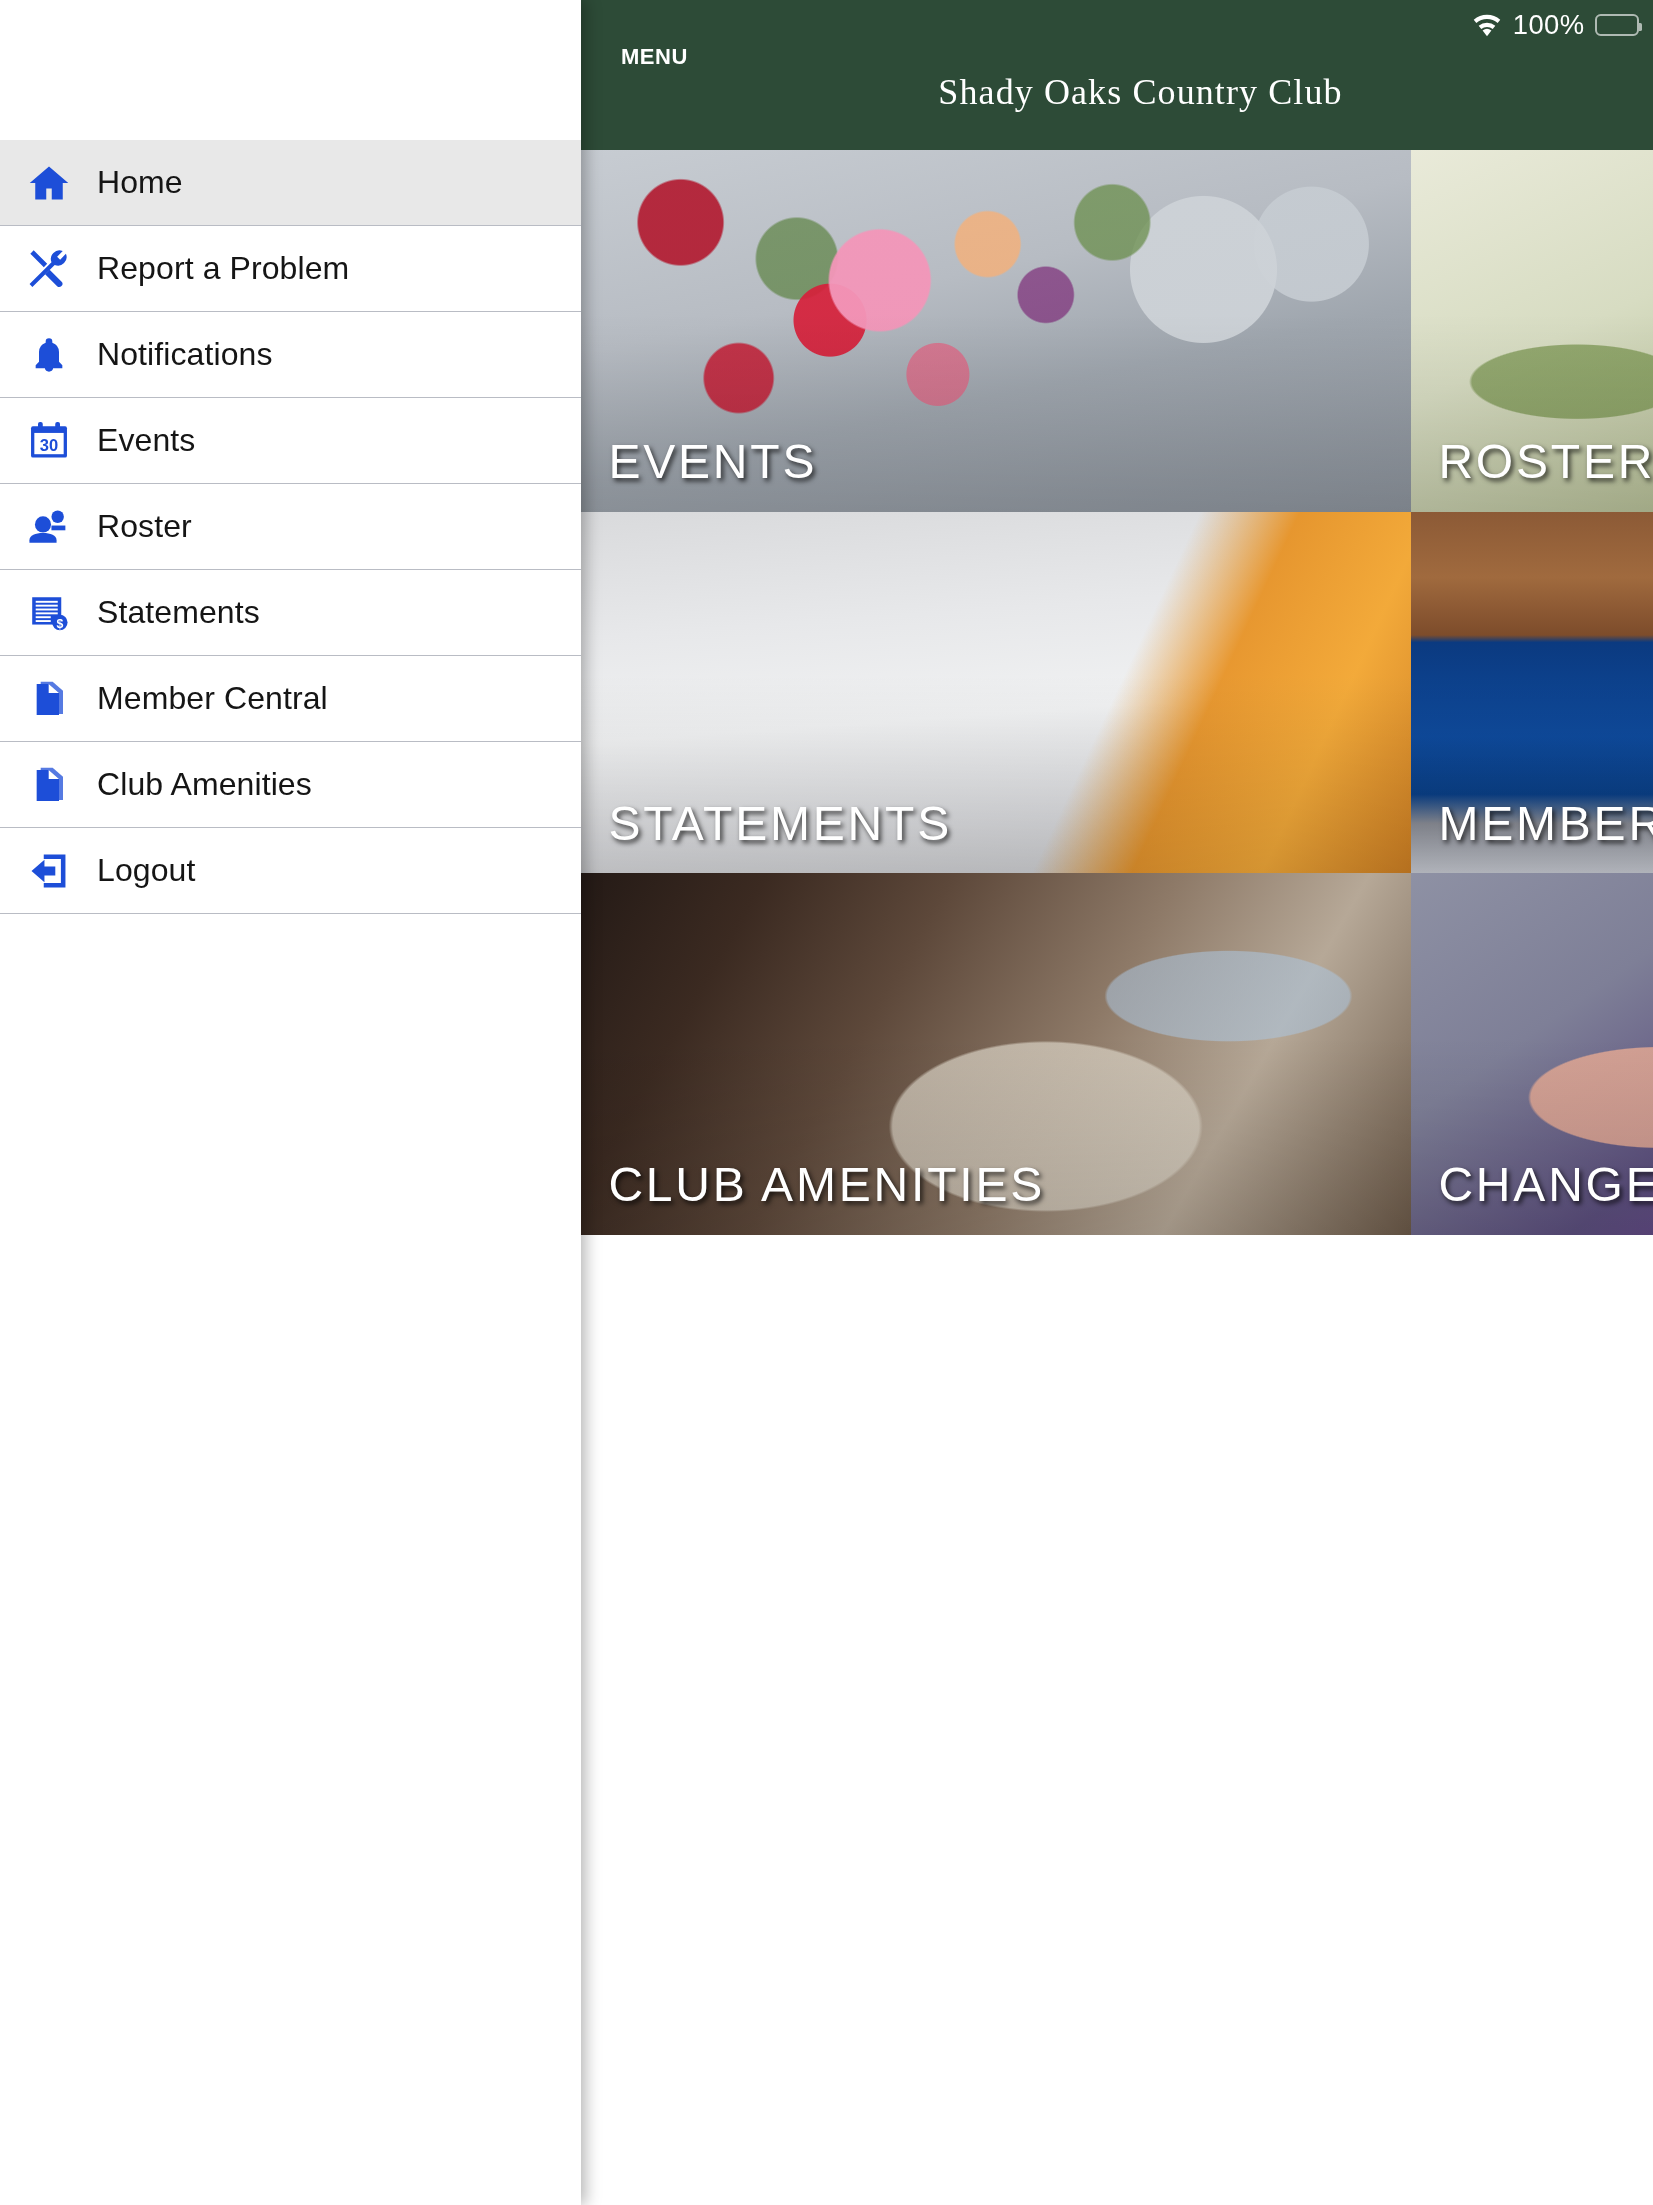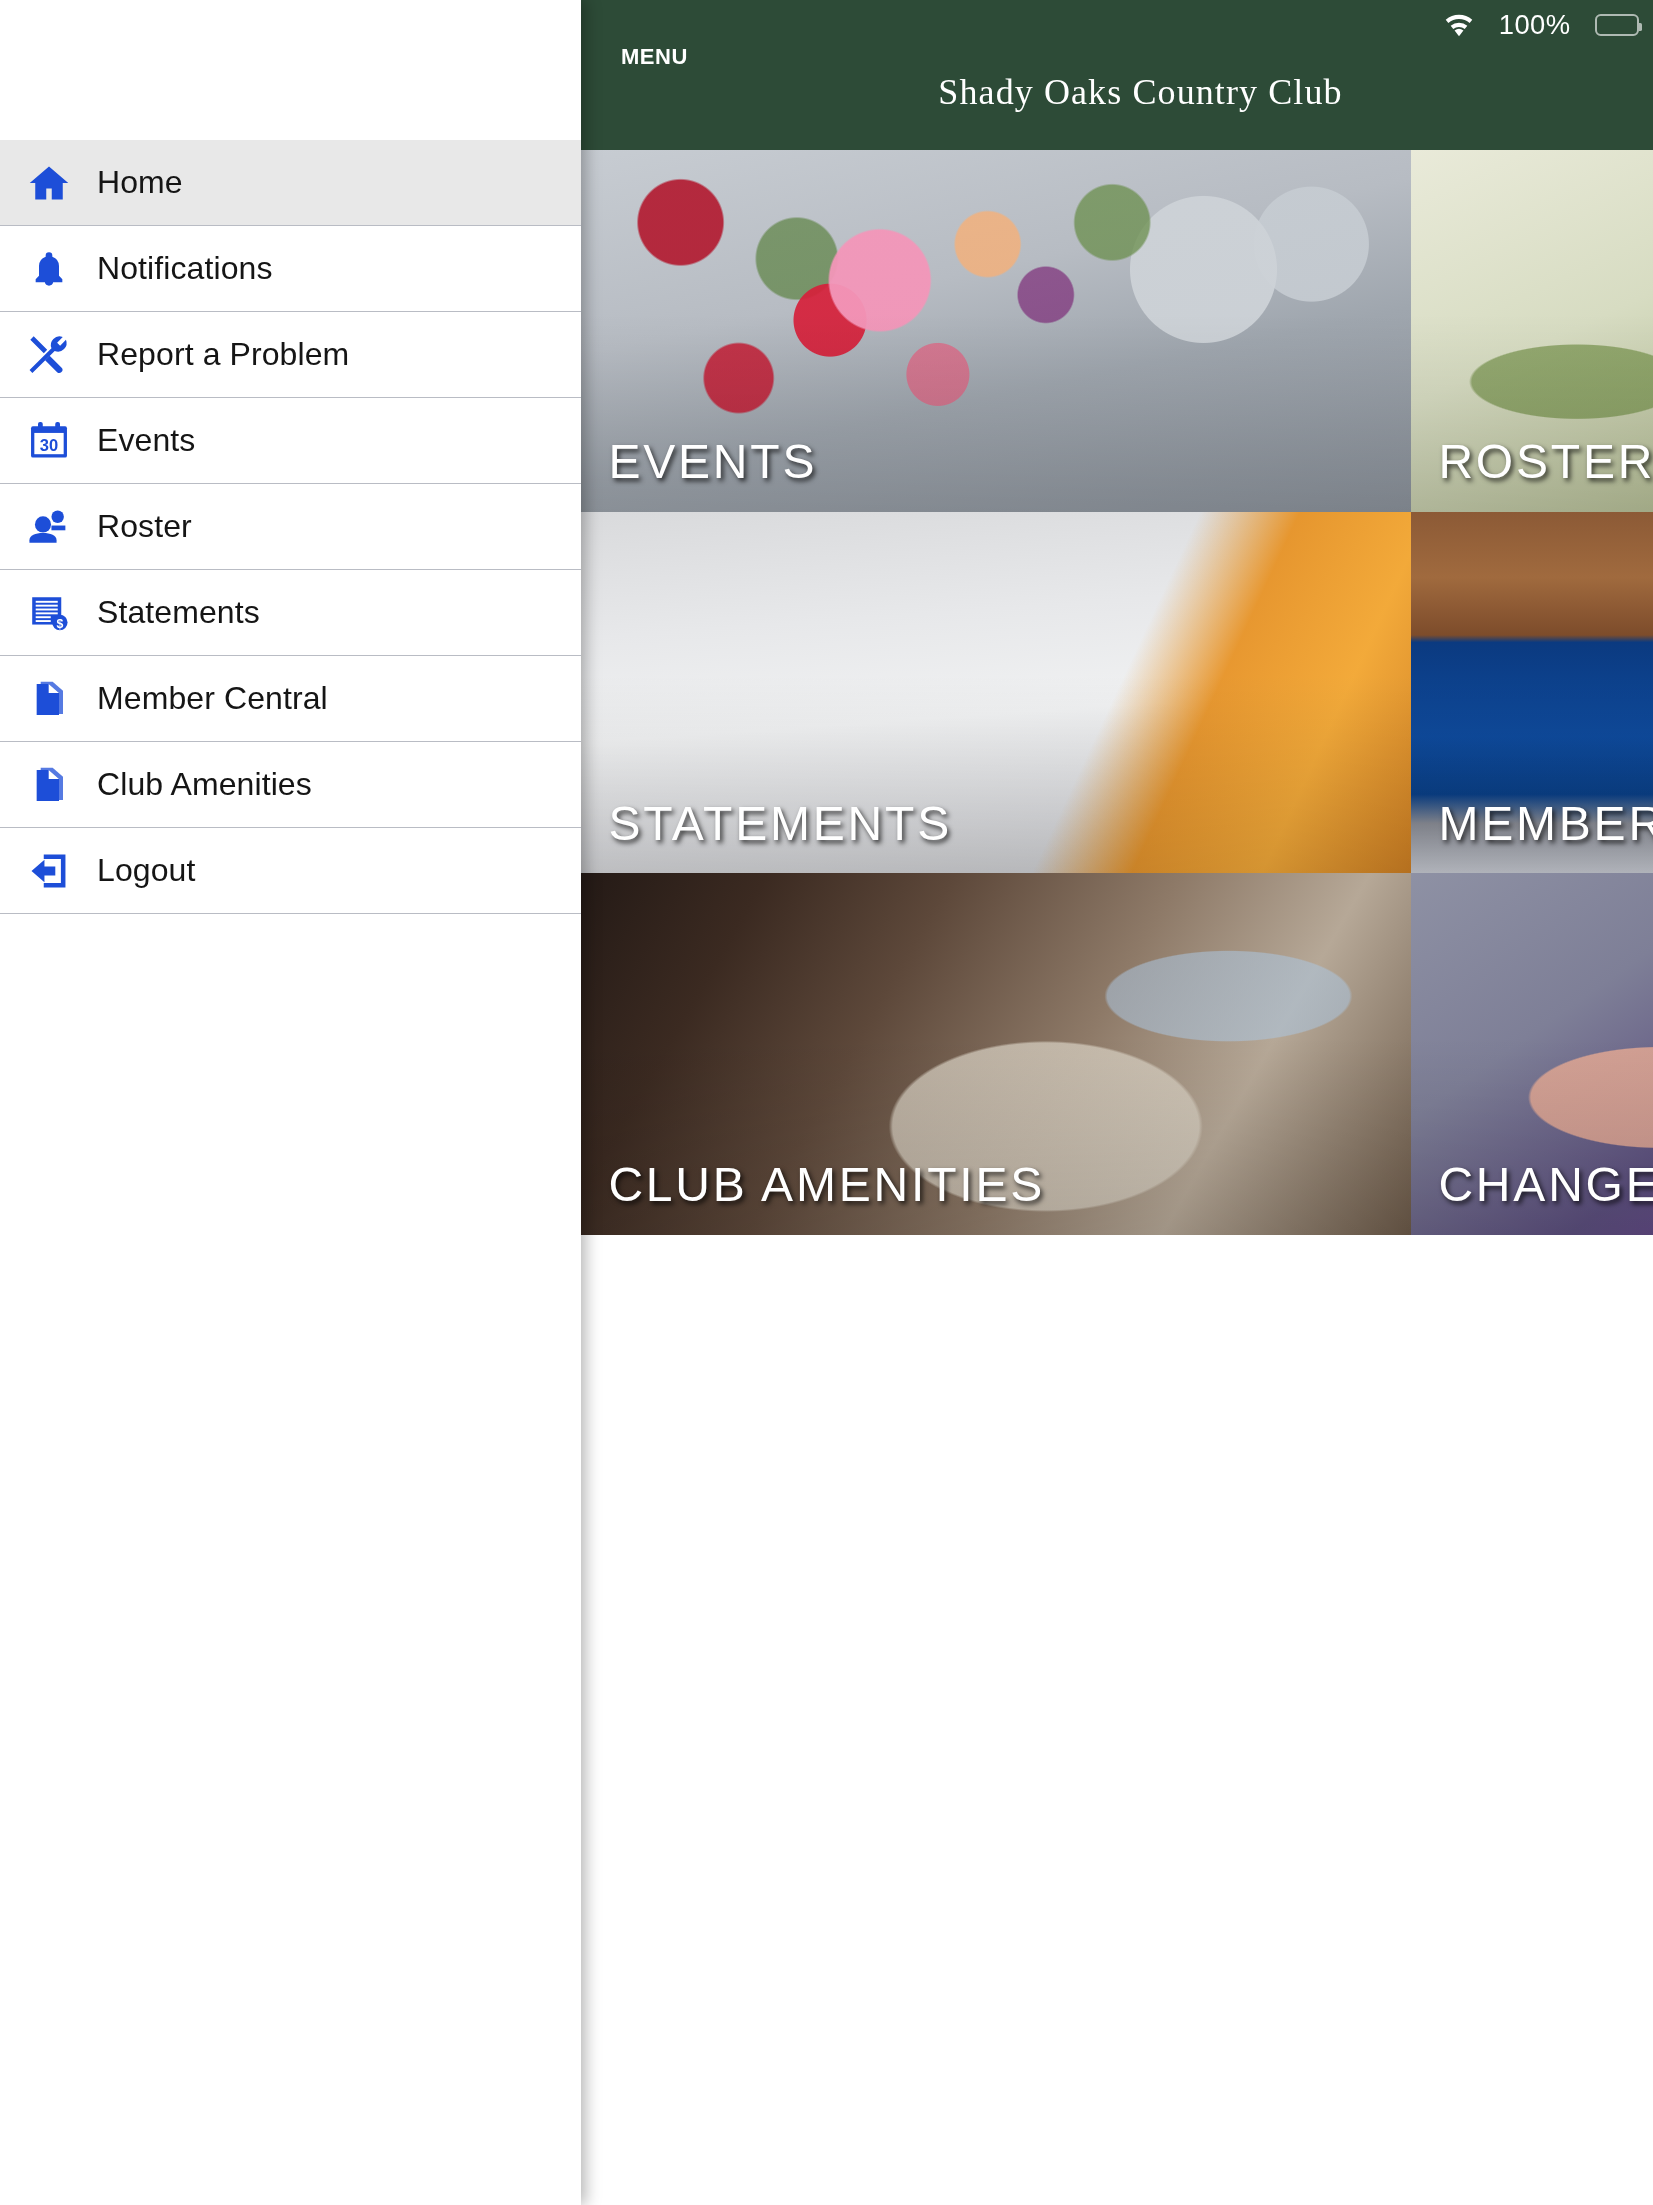--- a/index.html
+++ b/index.html
@@ -51,21 +51,21 @@
   }
   #header{
     position:relative;
     height:150px;
     background:#2d4b37;
     overflow:hidden;
   }
   #statusbar{
     position:absolute; right:14.5px; top:6.5px;
     height:37px;
-    display:flex; align-items:center; gap:24px;
+    display:flex; align-items:center; gap:10px;
     color:#ffffff;
   }
   .wifi-icon{ width:32px; height:26px; position:relative; }
   .battery-pct{
     font-size:27.4px; font-weight:500; letter-spacing:0.4px;
     font-family:"Liberation Sans", sans-serif;
   }
   .battery-icon{
     width:44px; height:22.6px;
     border:2.4px solid rgba(255,255,255,0.62);
@@ -194,36 +194,36 @@
     <span class="nav-icon">
       <svg width="44" height="44" viewBox="0 0 24 24" fill="currentColor">
           <path d="M12 3 1.5 12h3v9h6v-6h3v6h6v-9h3L12 3z"></path>
         </svg>
     </span>
     <span class="nav-label">Home</span>
   </div>
 
   <div class="nav-row">
     <span class="nav-icon">
-      <svg width="40" height="44" viewBox="0 0 24 24" fill="currentColor">
-          <path d="M12 2a2 2 0 0 1 2 2v.6a6 6 0 0 1 4 5.65V16l2 2.2V20H4v-1.8L6 16v-5.75A6 6 0 0 1 10 4.6V4a2 2 0 0 1 2-2zm0 20a2.6 2.6 0 0 1-2.5-2h5A2.6 2.6 0 0 1 12 22z"></path>
-        </svg>
-    </span>
-    <span class="nav-label">Notifications</span>
-  </div>
-
-  <div class="nav-row">
-    <span class="nav-icon">
       <svg width="45" height="45" viewBox="0 0 24 24" fill="currentColor">
         <path d="M2.3 4.1 4.1 2.3l7.2 7.2-1.8 1.8-7.2-7.2z"></path>
         <path d="M12.6 12.6 19 19a1.7 1.7 0 0 1-2.4 2.4l-6.4-6.4 2.4-2.4z"></path>
         <path d="M21.3 4.1a4.6 4.6 0 0 1-6 6L3.4 21.8 1.9 20.3 13.6 8.7a4.6 4.6 0 0 1 6-6l-3 3 1.6 1.6 3.1-3.2z"></path>
       </svg>
     </span>
     <span class="nav-label">Report a Problem</span>
+  </div>
+
+  <div class="nav-row">
+    <span class="nav-icon">
+      <svg width="40" height="44" viewBox="0 0 24 24" fill="currentColor">
+          <path d="M12 2a2 2 0 0 1 2 2v.6a6 6 0 0 1 4 5.65V16l2 2.2V20H4v-1.8L6 16v-5.75A6 6 0 0 1 10 4.6V4a2 2 0 0 1 2-2zm0 20a2.6 2.6 0 0 1-2.5-2h5A2.6 2.6 0 0 1 12 22z"></path>
+        </svg>
+    </span>
+    <span class="nav-label">Notifications</span>
   </div>
 
   <div class="nav-row">
     <span class="nav-icon">
       <svg width="44" height="44" viewBox="0 0 24 24">
         <rect x="2.2" y="4" width="19.6" height="17" rx="1" fill="currentColor"></rect>
         <rect x="4" y="7.6" width="16" height="11.6" fill="#ffffff"></rect>
         <rect x="6" y="1.6" width="2.6" height="4.6" rx="1.1" fill="currentColor"></rect>
         <rect x="15.4" y="1.6" width="2.6" height="4.6" rx="1.1" fill="currentColor"></rect>
         <text x="12" y="17.4" font-size="9" font-weight="bold" text-anchor="middle" fill="currentColor" font-family="Liberation Sans, sans-serif">30</text>

